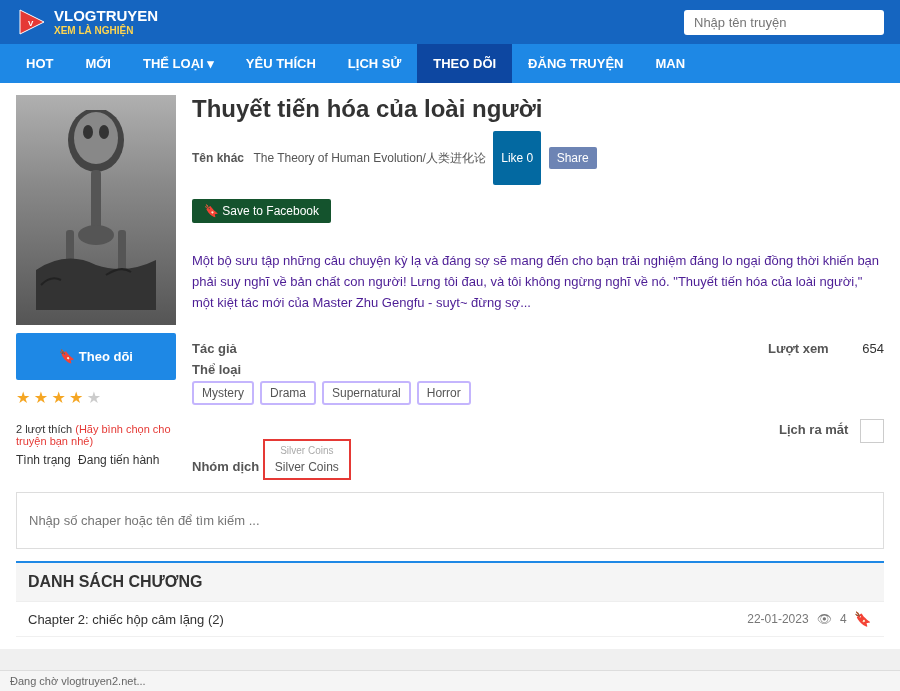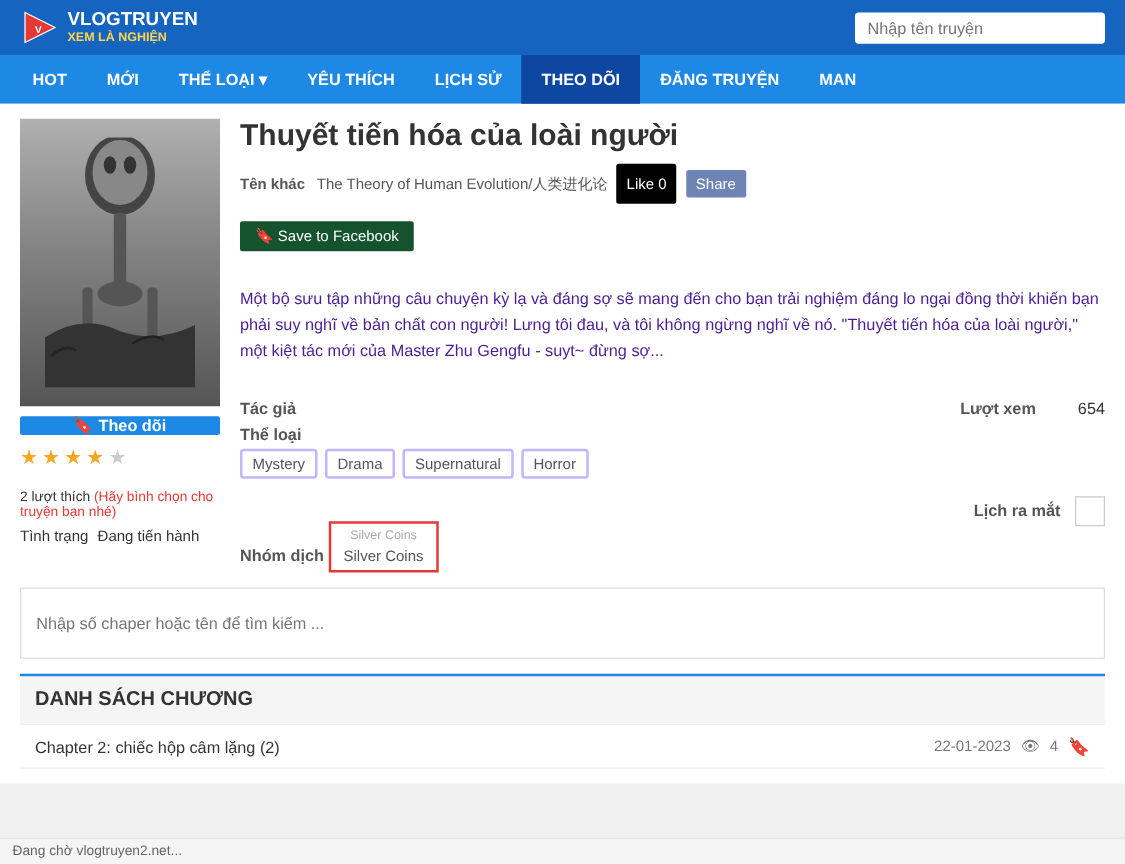--- a/index.html
+++ b/index.html
@@ -77,21 +77,21 @@
     }
     #book-cover {
       flex-shrink: 0;
       width: 160px;
     }
     #follow-btn {
       display: block;
       background: #1e88e5;
       color: #fff;
       text-align: center;
-      padding: 0;
+      padding: 16px;
       margin-top: 8px;
       border: none;
       cursor: pointer;
       font-size: 13px;
       font-weight: bold;
       width: 100%;
       border-radius: 2px;
     }
     #ratings {
       margin-top: 8px;
@@ -101,24 +101,24 @@
     .star-empty { color: #ccc; font-size: 16px; }
     #rate-text { font-size: 11px; margin-top: 16px; }
     #status-row { margin-top: 6px; font-size: 12px; }
 
     #book-info { flex: 1; }
     #book-title { font-size: 24px; font-weight: bold; color: #333; margin-bottom: 8px; }
     #alt-name-row { font-size: 12px; margin-bottom: 8px; color: #555; }
     #alt-name-label { font-weight: bold; }
     .fb-btn {
       display: inline-block;
-      background: #000000;
-      color: #fff;
-      border: none;
-      padding: 9px 8px;
+      background: #0369a1;
+      color: #fff;
+      border: none;
+      padding: 20px 8px;
       font-size: 12px;
       cursor: pointer;
       border-radius: 2px;
       margin-left: 4px;
     }
     .share-btn {
       display: inline-block;
       background: #6d84b4;
       color: #fff;
       border: none;

